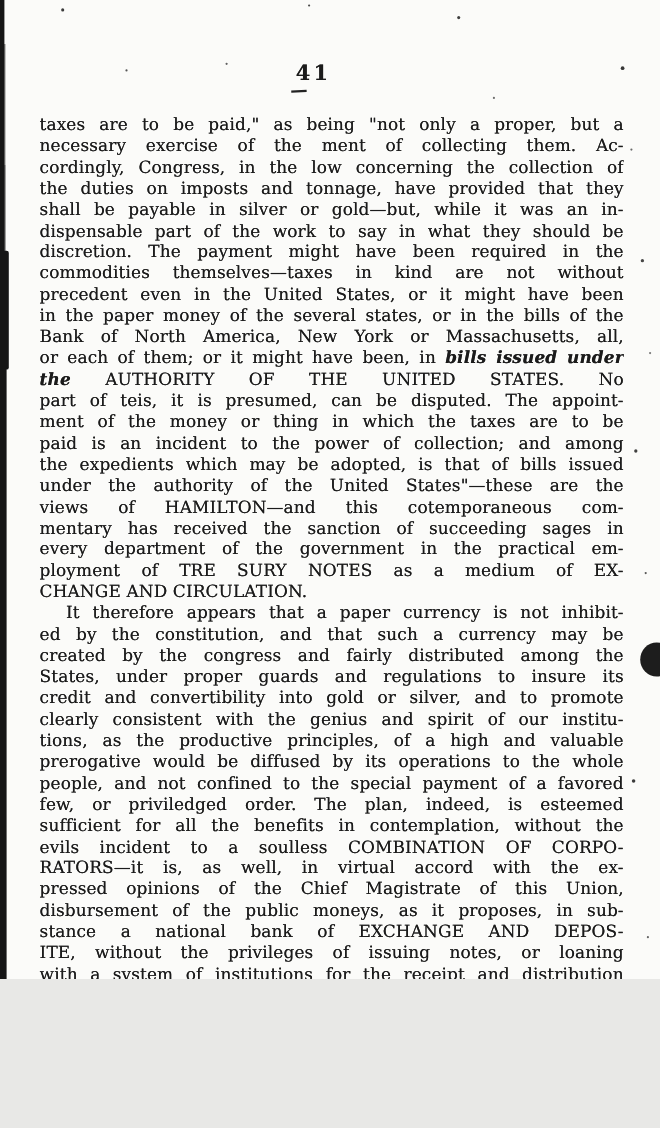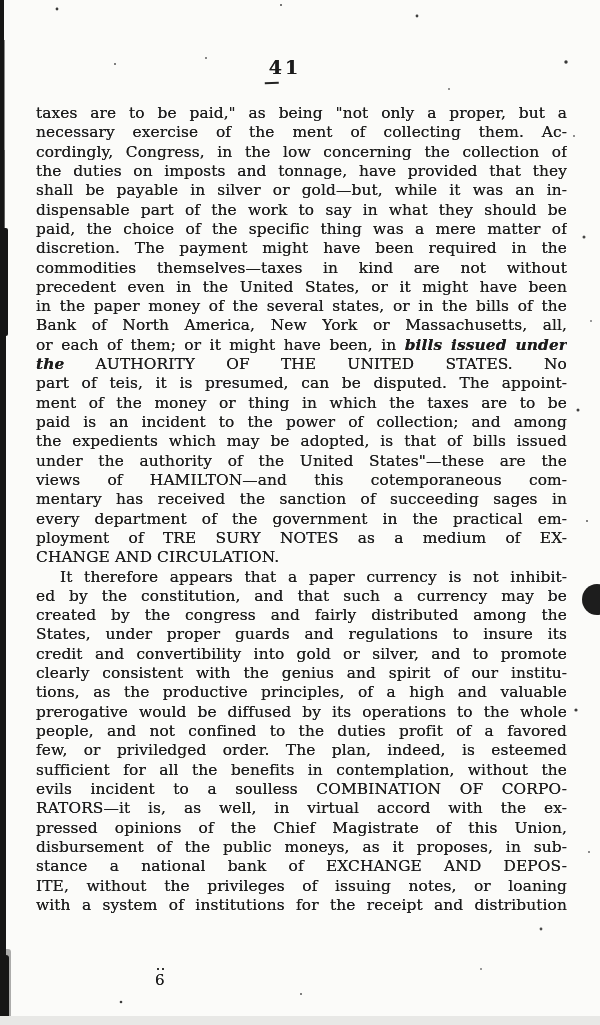--- a/index.html
+++ b/index.html
@@ -1,18 +1,18 @@
 <!DOCTYPE html>
 <html style="--ink: #1b1b1b; --paper: #fbfbf9;"><head>
 <meta charset="utf-8">
 <style>
   :root { --ink:#1b1b1b; --paper:#fbfbf9; }
   html,body { margin:0; padding:0; background:#e8e8e6; }
   .page {
-    position:relative; width:600px; height:1016px; margin:0 auto;
+    position:relative; width:600px; height:890px; margin:0 auto;
     background:var(--paper); overflow:hidden;
     font-family:"DejaVu Serif","Liberation Serif",serif;
     color:var(--ink);
   }
   
   .page-number {
     position:absolute; top:56px; left:285px; transform:translateX(-50%);
     font-size:19px; font-weight:bold; letter-spacing:3px;
     text-shadow:0 0 0.6px rgba(20,20,20,0.75);
   }
@@ -81,21 +81,20 @@
 
   <div class="page-number">41</div>
 
   <div class="body-text" id="text-container">
       <div class="line">taxes are to be paid," as being "not only a proper, but a</div>
       <div class="line">necessary exercise of the ment of collecting them. Ac-</div>
       <div class="line">cordingly, Congress, in the low concerning the collection of</div>
       <div class="line">the duties on imposts and tonnage, have provided that they</div>
       <div class="line">shall be payable in silver or gold—but, while it was an in-</div>
       <div class="line">dispensable part of the work to say in what they should be</div>
-      <div class="line">paid, the choice of the specific thing was a mere matter of</div>
       <div class="line">discretion. The payment might have been required in the</div>
       <div class="line">commodities themselves—taxes in kind are not without</div>
       <div class="line">precedent even in the United States, or it might have been</div>
       <div class="line">in the paper money of the several states, or in the bills of the</div>
       <div class="line">Bank of North America, New York or Massachusetts, all,</div>
       <div class="line">or each of them; or it might have been, in <i>bills issued under</i></div>
       <div class="line"><i>the</i> AUTHORITY OF THE UNITED STATES. No</div>
       <div class="line">part of teis, it is presumed, can be disputed. The appoint-</div>
       <div class="line">ment of the money or thing in which the taxes are to be</div>
       <div class="line">paid is an incident to the power of collection; and among</div>
@@ -107,21 +106,21 @@
       <div class="line">ployment of TRE SURY NOTES as a medium of EX-</div>
       <div class="line no-just">CHANGE AND CIRCULATION.</div>
       <div class="line indent">It therefore appears that a paper currency is not inhibit-</div>
       <div class="line">ed by the constitution, and that such a currency may be</div>
       <div class="line">created by the congress and fairly distributed among the</div>
       <div class="line">States, under proper guards and regulations to insure its</div>
       <div class="line">credit and convertibility into gold or silver, and to promote</div>
       <div class="line">clearly consistent with the genius and spirit of our institu-</div>
       <div class="line">tions, as the productive principles, of a high and valuable</div>
       <div class="line">prerogative would be diffused by its operations to the whole</div>
-      <div class="line">people, and not confined to the duties profit of a favored</div>
+      <div class="line">people, and not confined to the special payment of a favored</div>
       <div class="line">few, or priviledged order. The plan, indeed, is esteemed</div>
       <div class="line">sufficient for all the benefits in contemplation, without the</div>
       <div class="line">evils incident to a soulless COMBINATION OF CORPO-</div>
       <div class="line">RATORS—it is, as well, in virtual accord with the ex-</div>
       <div class="line">pressed opinions of the Chief Magistrate of this Union,</div>
       <div class="line">disbursement of the public moneys, as it proposes, in sub-</div>
       <div class="line">stance a national bank of EXCHANGE AND DEPOS-</div>
       <div class="line">ITE, without the privileges of issuing notes, or loaning</div>
       <div class="line">with a system of institutions for the receipt and distribution</div>
     </div>

